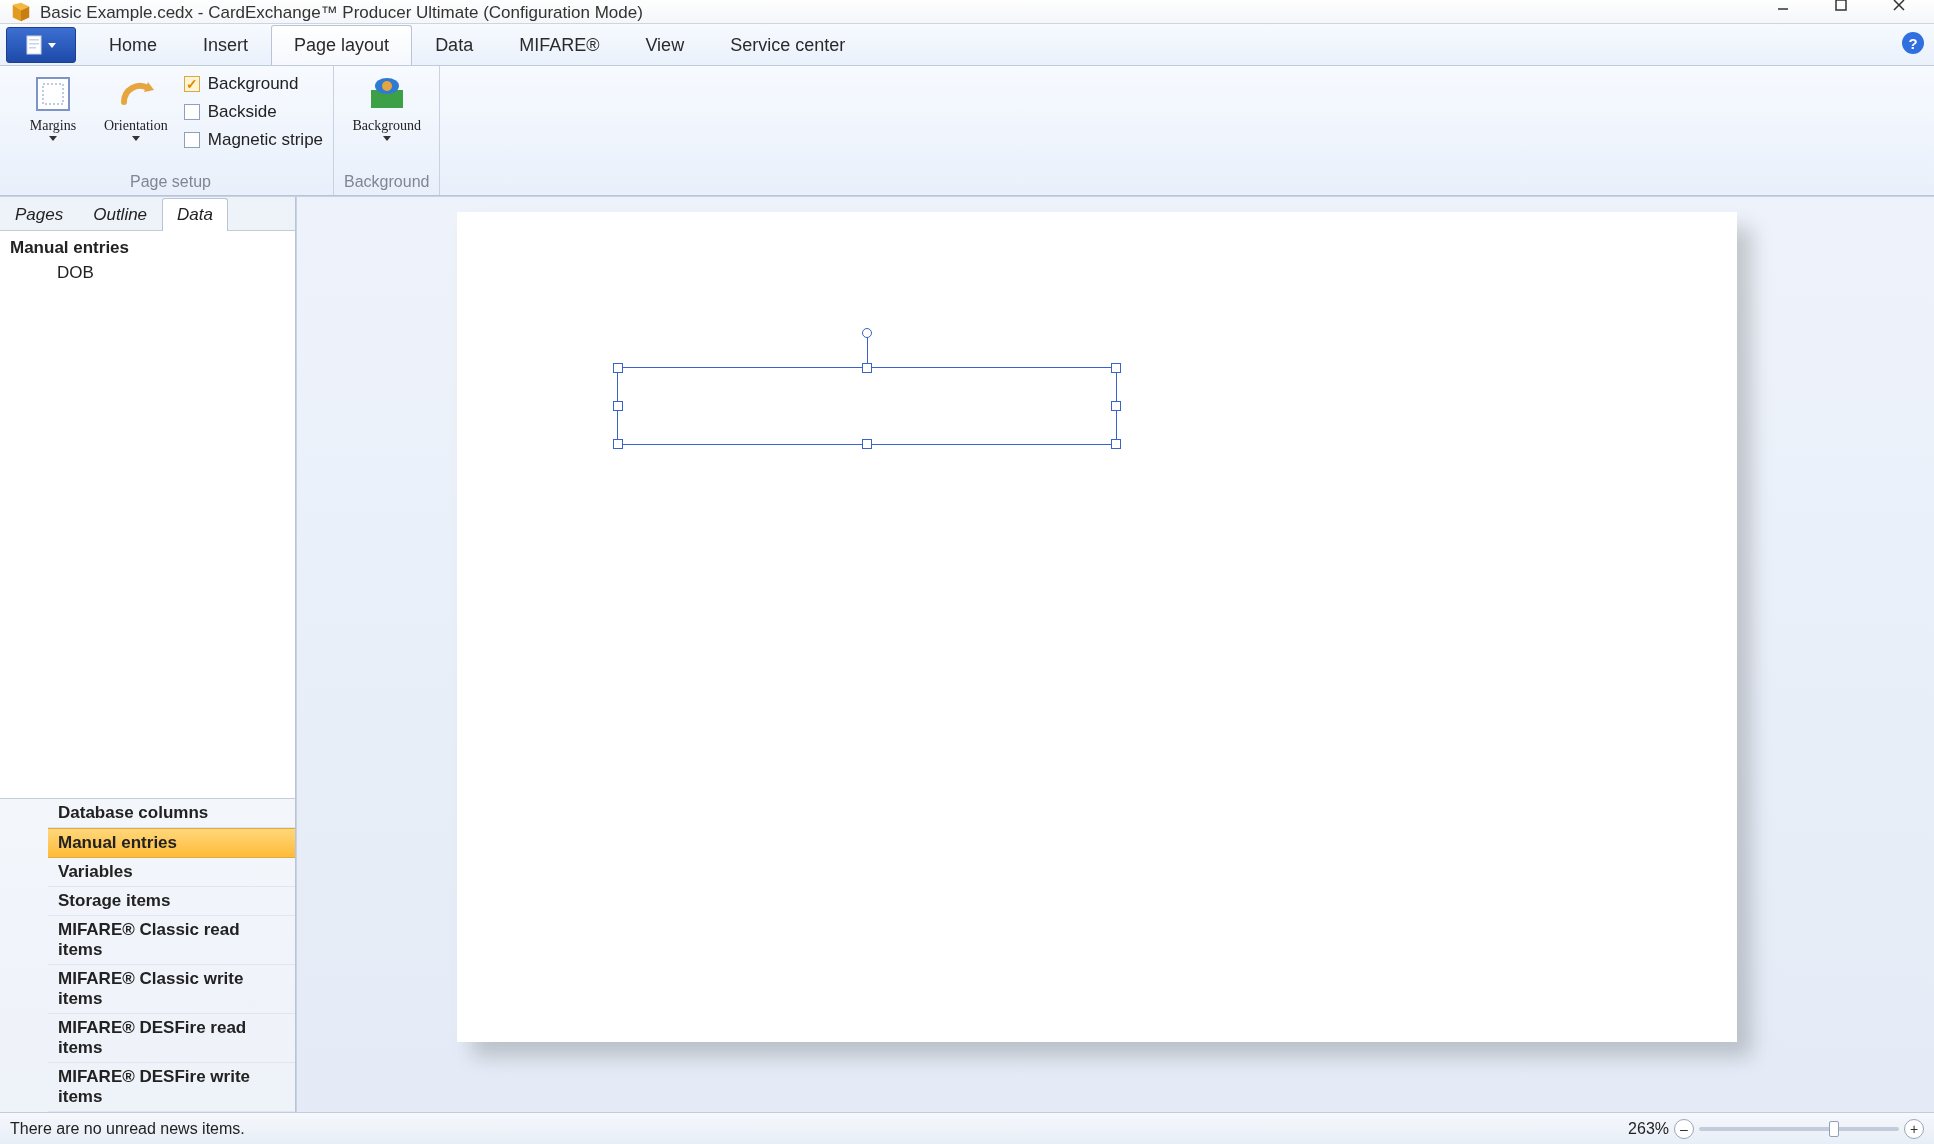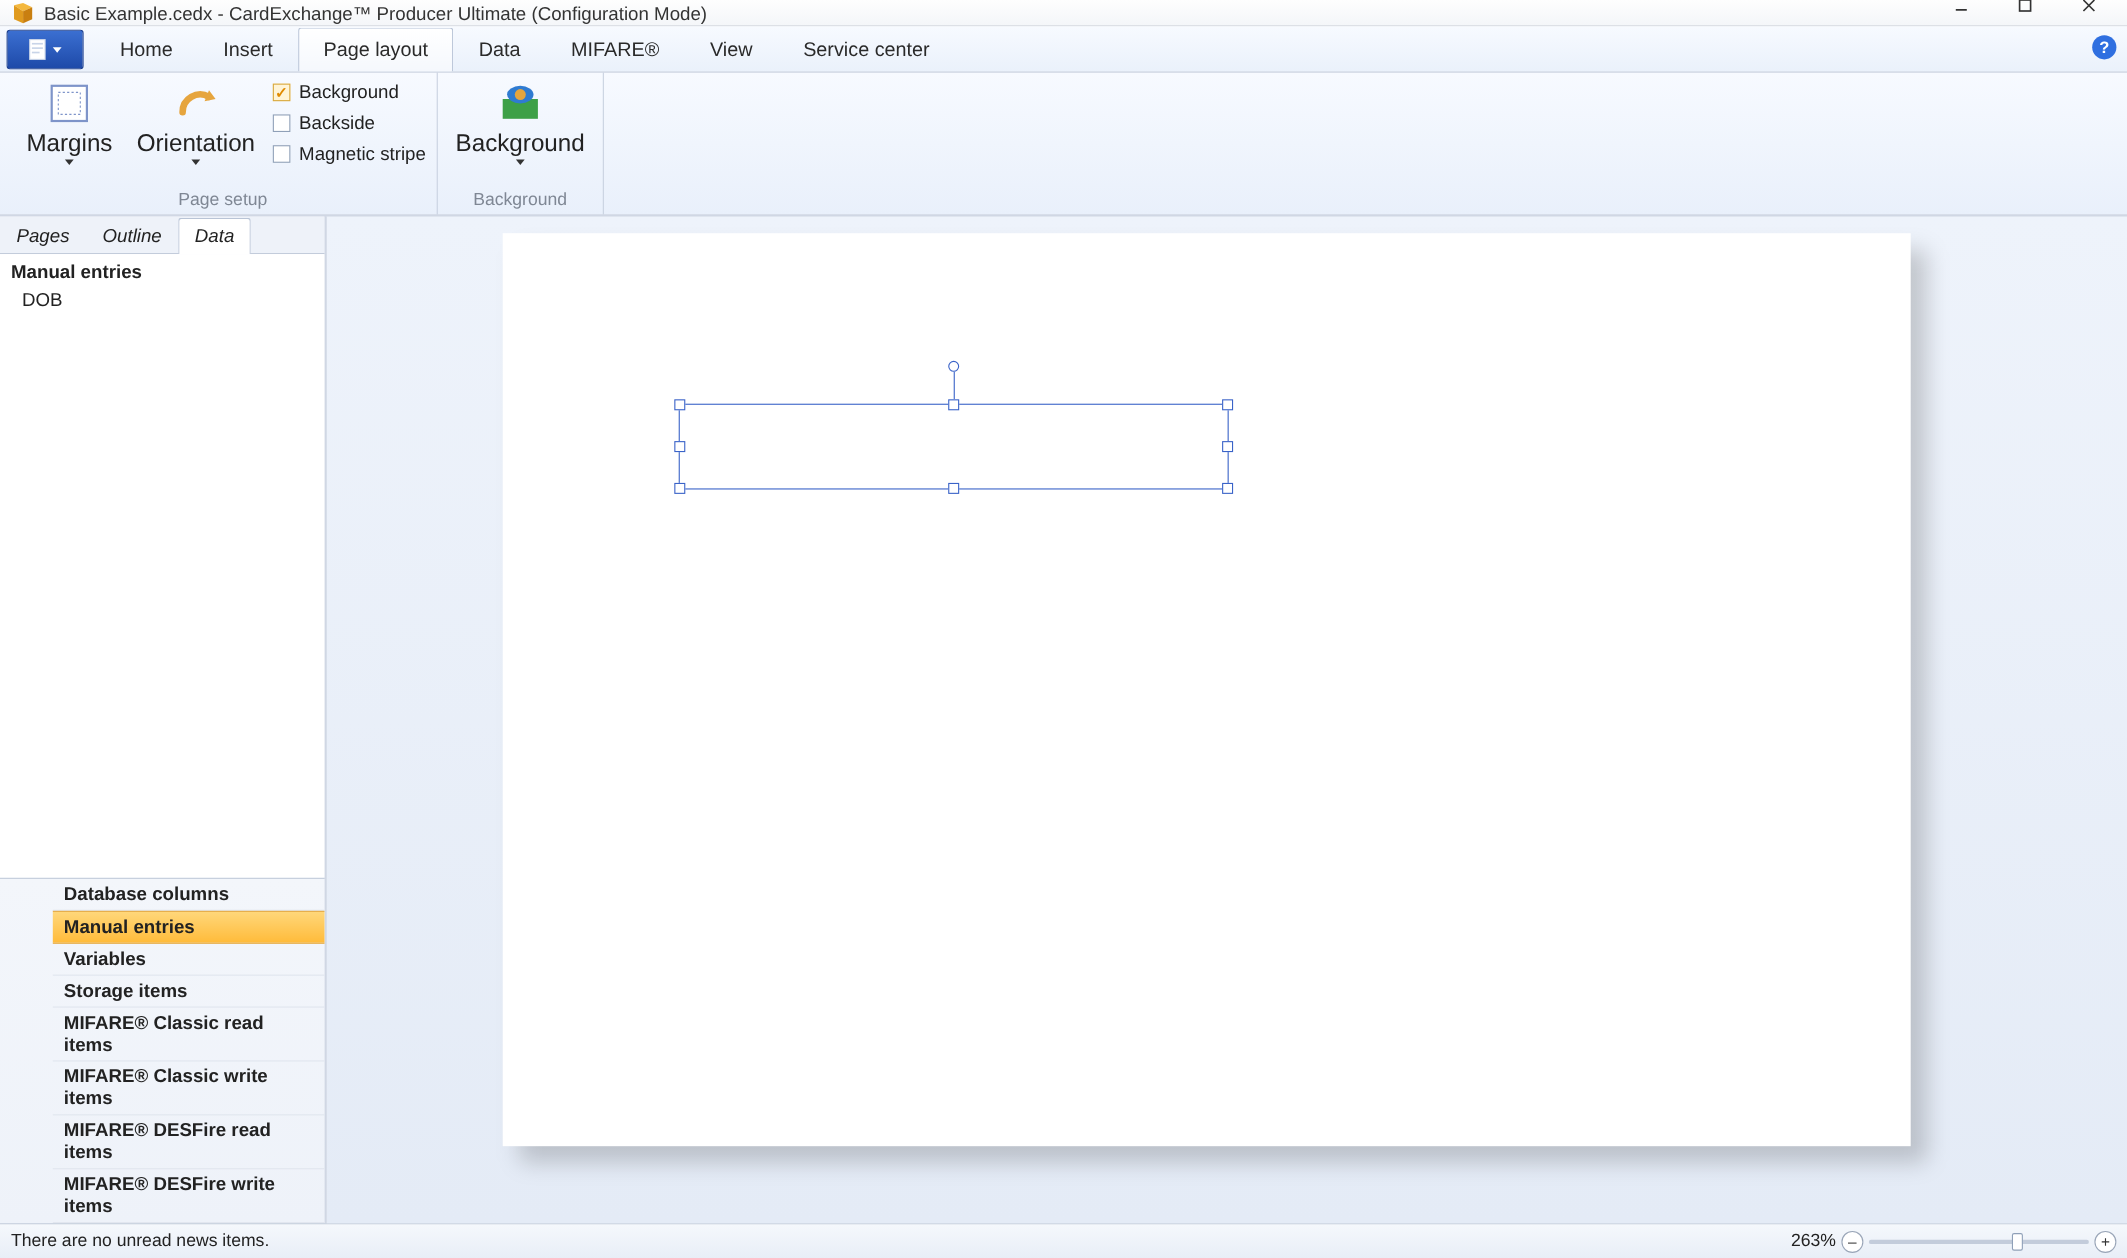--- a/index.html
+++ b/index.html
@@ -97,21 +97,21 @@
   padding: 4px 10px 2px 10px;
 }
 .ribbon-group-body { display: flex; align-items: flex-start; gap: 10px; flex: 1; }
 .ribbon-group-label { font-size: 16px; color: #7f8794; padding-bottom: 2px; text-align: right; }
 
 .big-btn {
   display: flex; flex-direction: column; align-items: center;
   padding: 2px 6px; min-width: 70px;
 }
 .big-btn .icon { width: 44px; height: 44px; display:flex; align-items:center; justify-content:center; }
-.big-btn .lbl { font-size: 22px; color: #222; margin-top: 2px; text-align:right; line-height:1.1; }
+.big-btn .lbl { font-size: 14px; color: #222; margin-top: 2px; text-align:right; line-height:1.1;font-family:Liberation Serif, serif; }
 .big-btn .dd { width:0;height:0;border-left:4px solid transparent;border-right:4px solid transparent;border-top:5px solid #333; margin-top:3px;}
 
 .check-col { display:flex; flex-direction:column; gap:8px; padding-top:4px; }
 .check-item { display:flex; align-items:center; gap:8px; font-size:17px; }
 .check-box { width:16px; height:16px; border:1px solid #8fa0b8; background:#fff; display:flex; align-items:center; justify-content:center; }
 .check-box.checked::after { content:"✓"; color:#e08a00; font-size:14px; font-weight:bold; line-height:1; }
 .check-box.checked { background:#fff4d6; border-color:#d9a93e; }
 
 
 .main-body { flex:1; display:flex; min-height:0; border-top:1px solid #c9d2e0;}
@@ -129,21 +129,21 @@
   border-bottom:none;
   position:relative; top:1px;font-style:italic;
 }
 .left-tab.active {
   background:#fff;
   border-color:#b9c4d6;
   border-top-left-radius:3px; border-top-right-radius:3px;
 }
 .left-content { flex:1; background:#fff; overflow:auto; padding:4px 0; }
 .left-heading { font-weight:bold; padding:3px 10px; font-size:17px; }
-.left-item { padding:2px 10px 2px 20px; font-size:17px; }
+.left-item { padding:2px 10px 2px 20px; font-size:17px;margin-left:37px; }
 
 .left-categories { background:linear-gradient(#f3f6fb,#eef2f9); border-top:1px solid #c3ccdb; }
 .cat-row {
   padding:4px 10px;
   font-weight:bold;
   font-size:17px;
   border-bottom:1px solid #e0e5ee;
   margin-left:48px;
 }
 .cat-row.selected {

